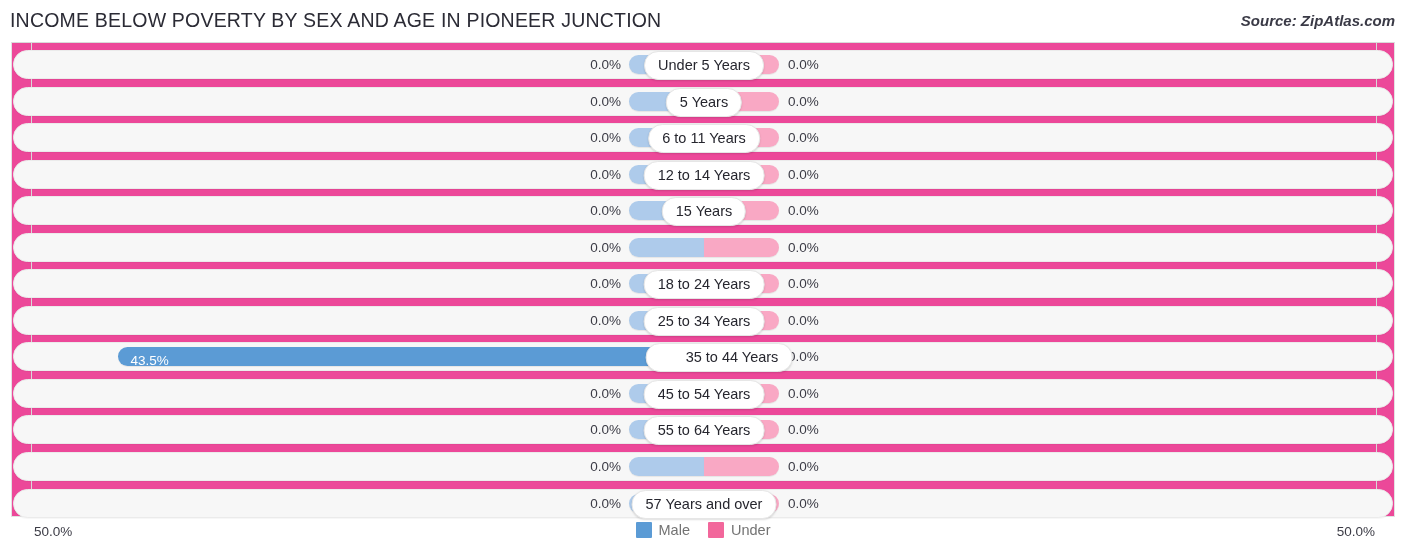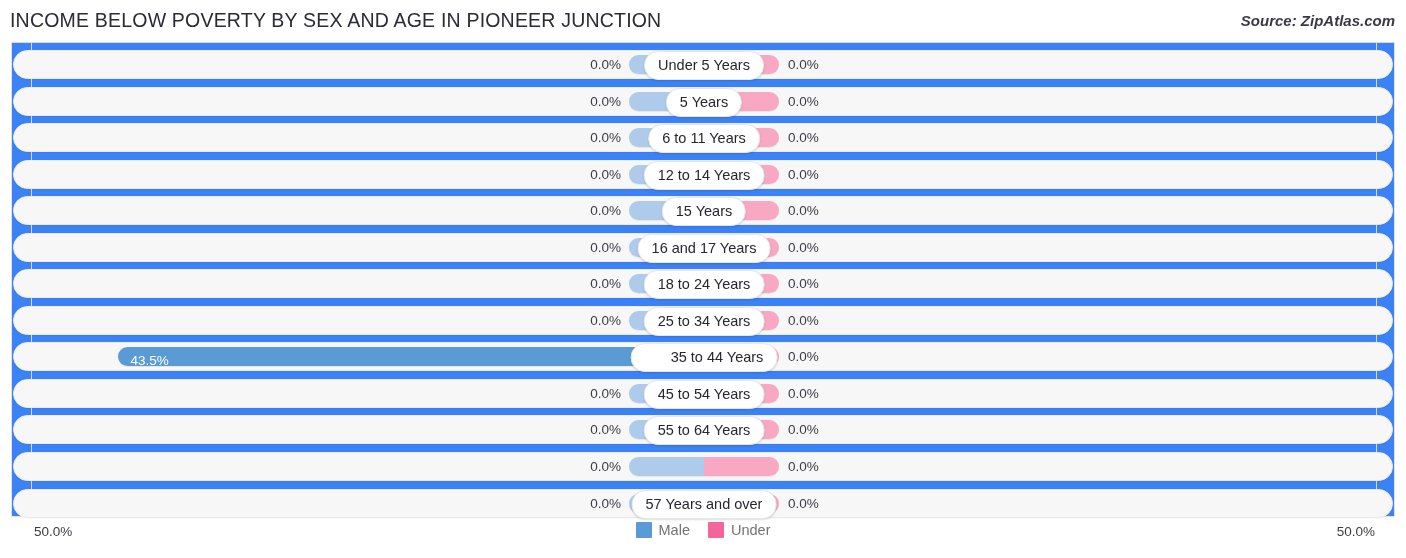--- a/index.html
+++ b/index.html
@@ -46,21 +46,21 @@
   
   .plot {
     position: absolute;
     left: 11px;
     top: 42px;
     width: 1384px;
     height: 475px;
     box-sizing: border-box;
     border: 1px solid #e2e2e2;
     border-top: 1px solid #dadada;
-    background: #3b82f6;
+    background: #ec4899;
   }
   
   .axis-line {
     position: absolute;
     top: 0;
     bottom: 0;
     width: 1px;
     background: #d8d8d8;
     pointer-events: none;
   }
@@ -250,21 +250,20 @@
         <div class="val val-male" style="left: 537px; width: 72px;">0.0%</div>
         <div class="val val-female" style="left: 776px; width: 72px;">0.0%</div>
         <div class="pill" style="left: 692px;">15 Years</div>
       </div>
       <div class="row">
         <div class="track"></div>
         <div class="bar bar-male" style="left: 617px; width: 75px;"></div>
         <div class="bar bar-female" style="left: 692px; width: 75px;"></div>
         <div class="val val-male" style="left: 537px; width: 72px;">0.0%</div>
         <div class="val val-female" style="left: 776px; width: 72px;">0.0%</div>
-        <div class="pill" style="left: 692px;">16 and 17 Years</div>
       </div>
       <div class="row">
         <div class="track"></div>
         <div class="bar bar-male" style="left: 617px; width: 75px;"></div>
         <div class="bar bar-female" style="left: 692px; width: 75px;"></div>
         <div class="val val-male" style="left: 537px; width: 72px;">0.0%</div>
         <div class="val val-female" style="left: 776px; width: 72px;">0.0%</div>
         <div class="pill" style="left: 692px;">18 to 24 Years</div>
       </div>
       <div class="row">
@@ -274,21 +273,21 @@
         <div class="val val-male" style="left: 537px; width: 72px;">0.0%</div>
         <div class="val val-female" style="left: 776px; width: 72px;">0.0%</div>
         <div class="pill" style="left: 692px;">25 to 34 Years</div>
       </div>
       <div class="row">
         <div class="track"></div>
         <div class="bar bar-male highlight" style="left: 106.49px; width: 585.51px;"></div>
         <div class="bar bar-female" style="left: 692px; width: 75px;"></div>
         <div class="val-inside" style="left: 118.49px;">43.5%</div>
         <div class="val val-female" style="left: 776px; width: 72px;">0.0%</div>
-        <div class="pill" style="left: 692px; padding-left: 39px;">35 to 44 Years</div>
+        <div class="pill" style="left: 707px; padding-left: 39px;">35 to 44 Years</div>
       </div>
       <div class="row">
         <div class="track"></div>
         <div class="bar bar-male" style="left: 617px; width: 75px;"></div>
         <div class="bar bar-female" style="left: 692px; width: 75px;"></div>
         <div class="val val-male" style="left: 537px; width: 72px;">0.0%</div>
         <div class="val val-female" style="left: 776px; width: 72px;">0.0%</div>
         <div class="pill" style="left: 692px;">45 to 54 Years</div>
       </div>
       <div class="row">

